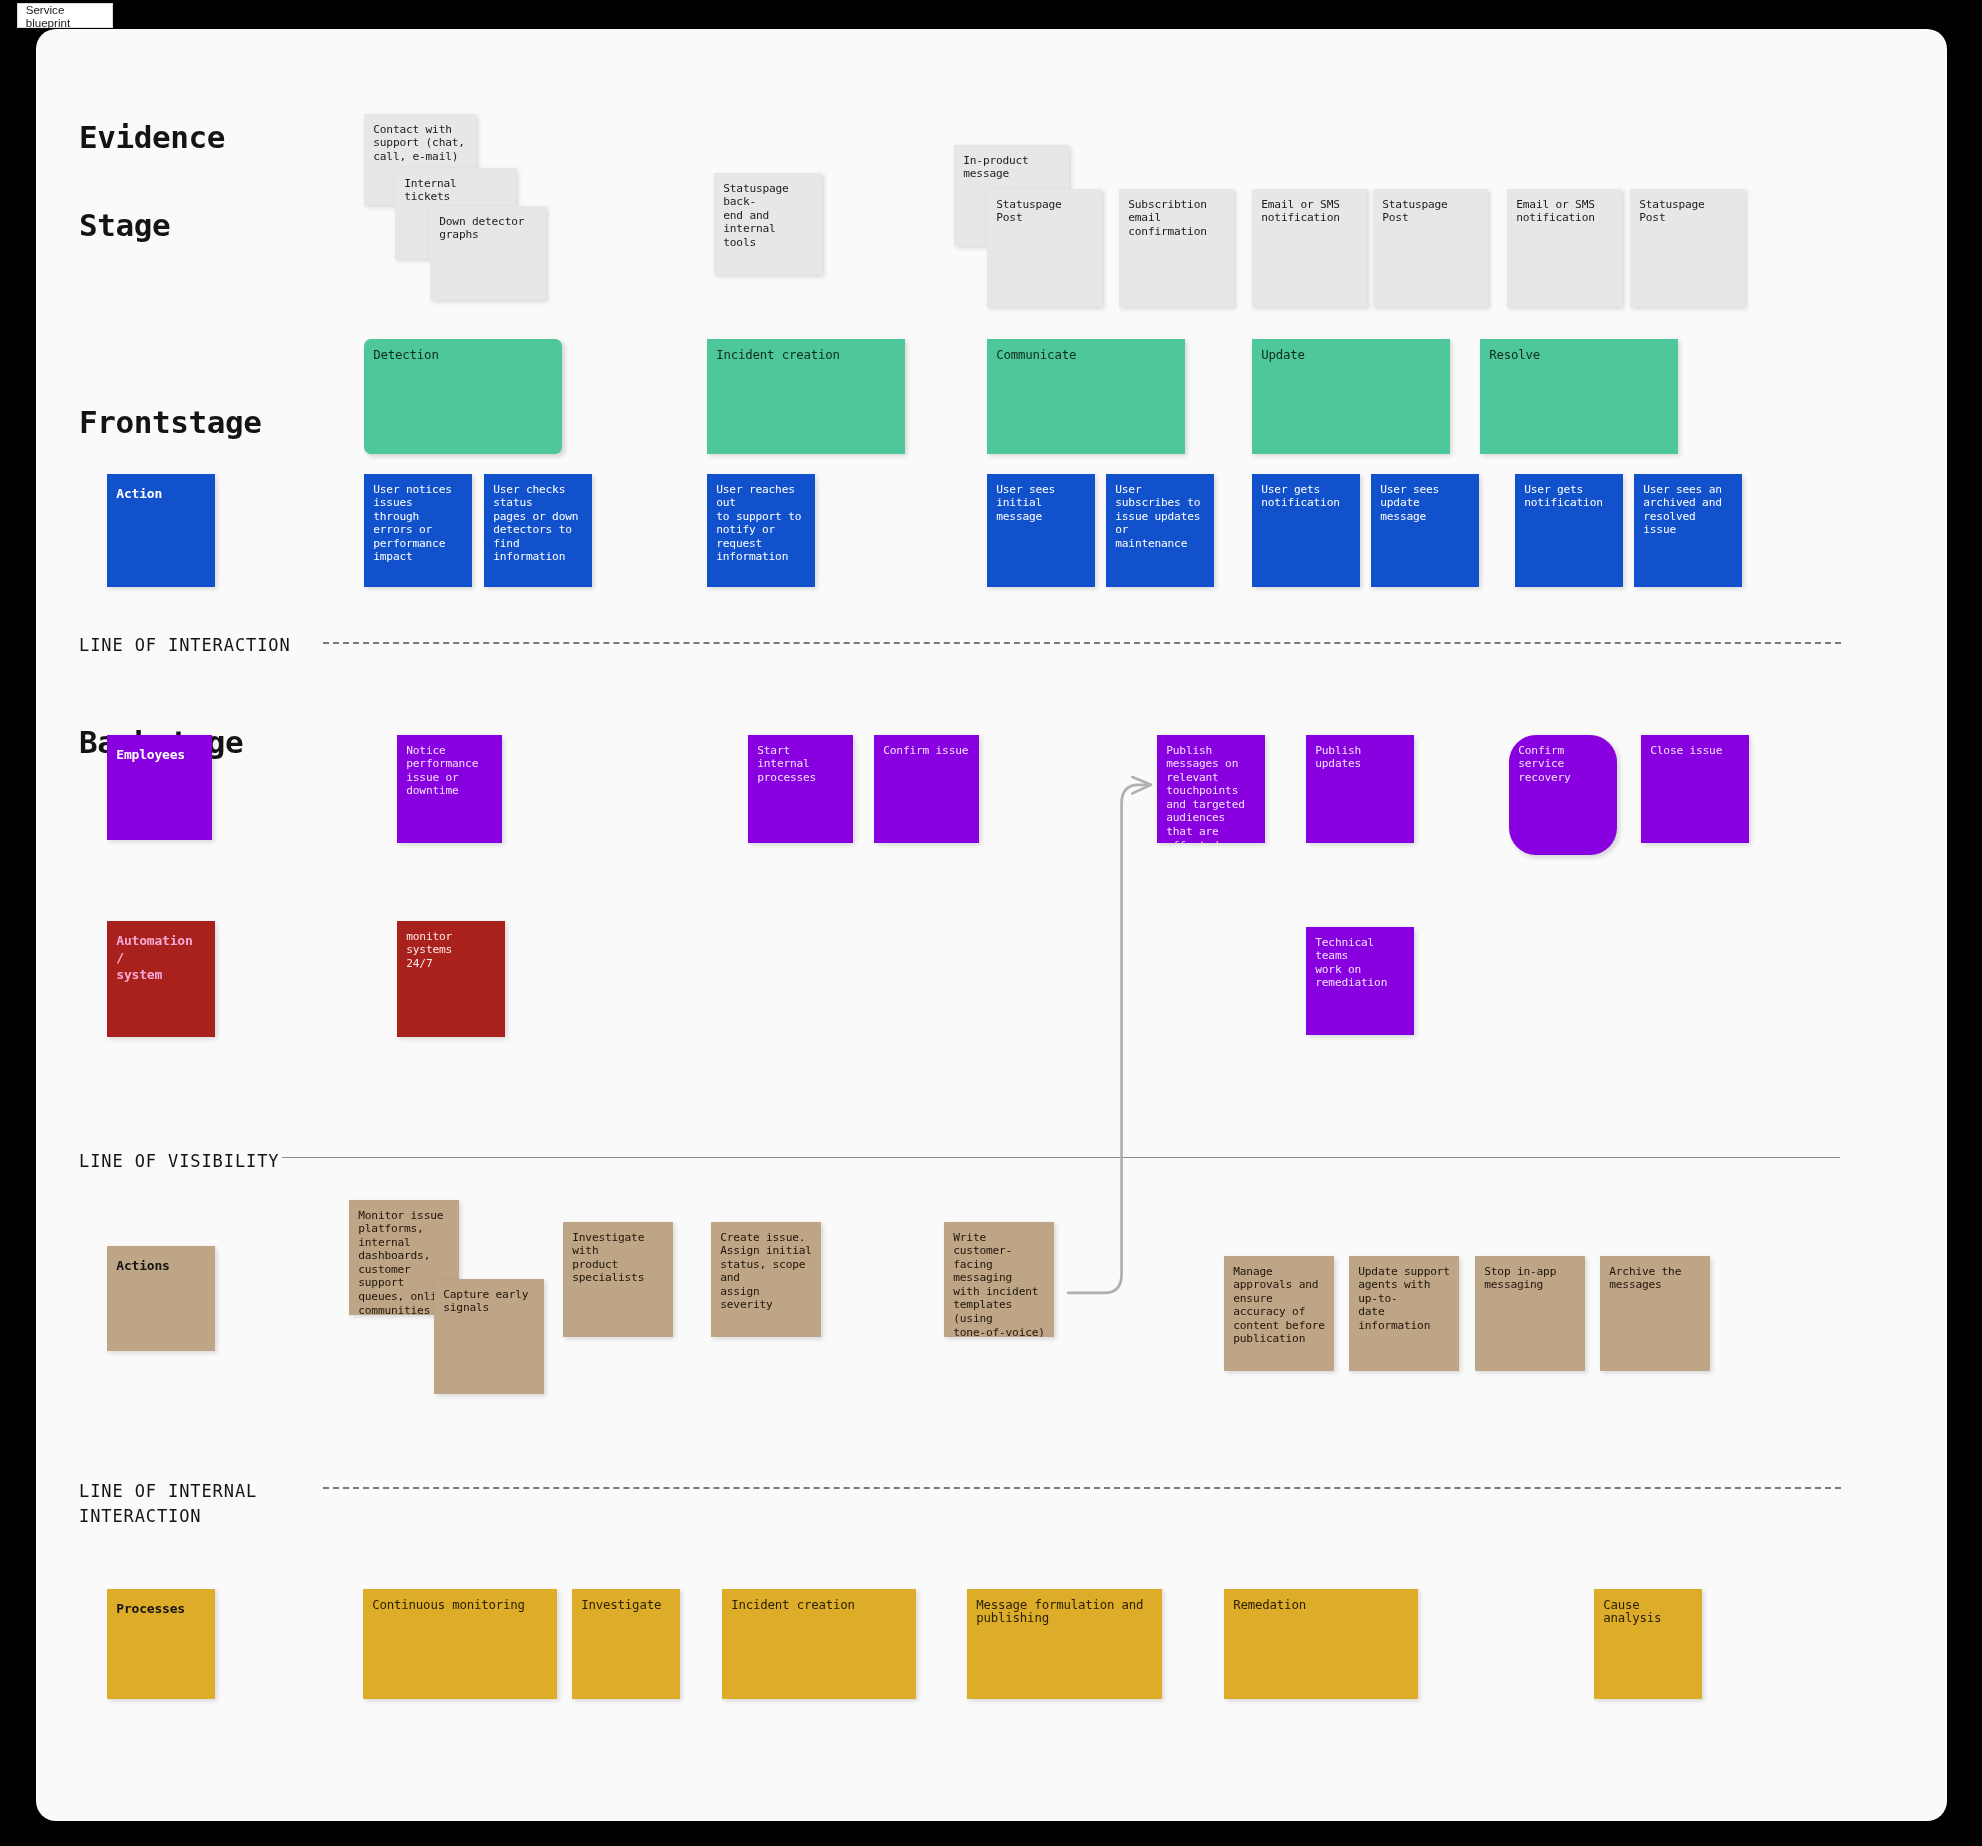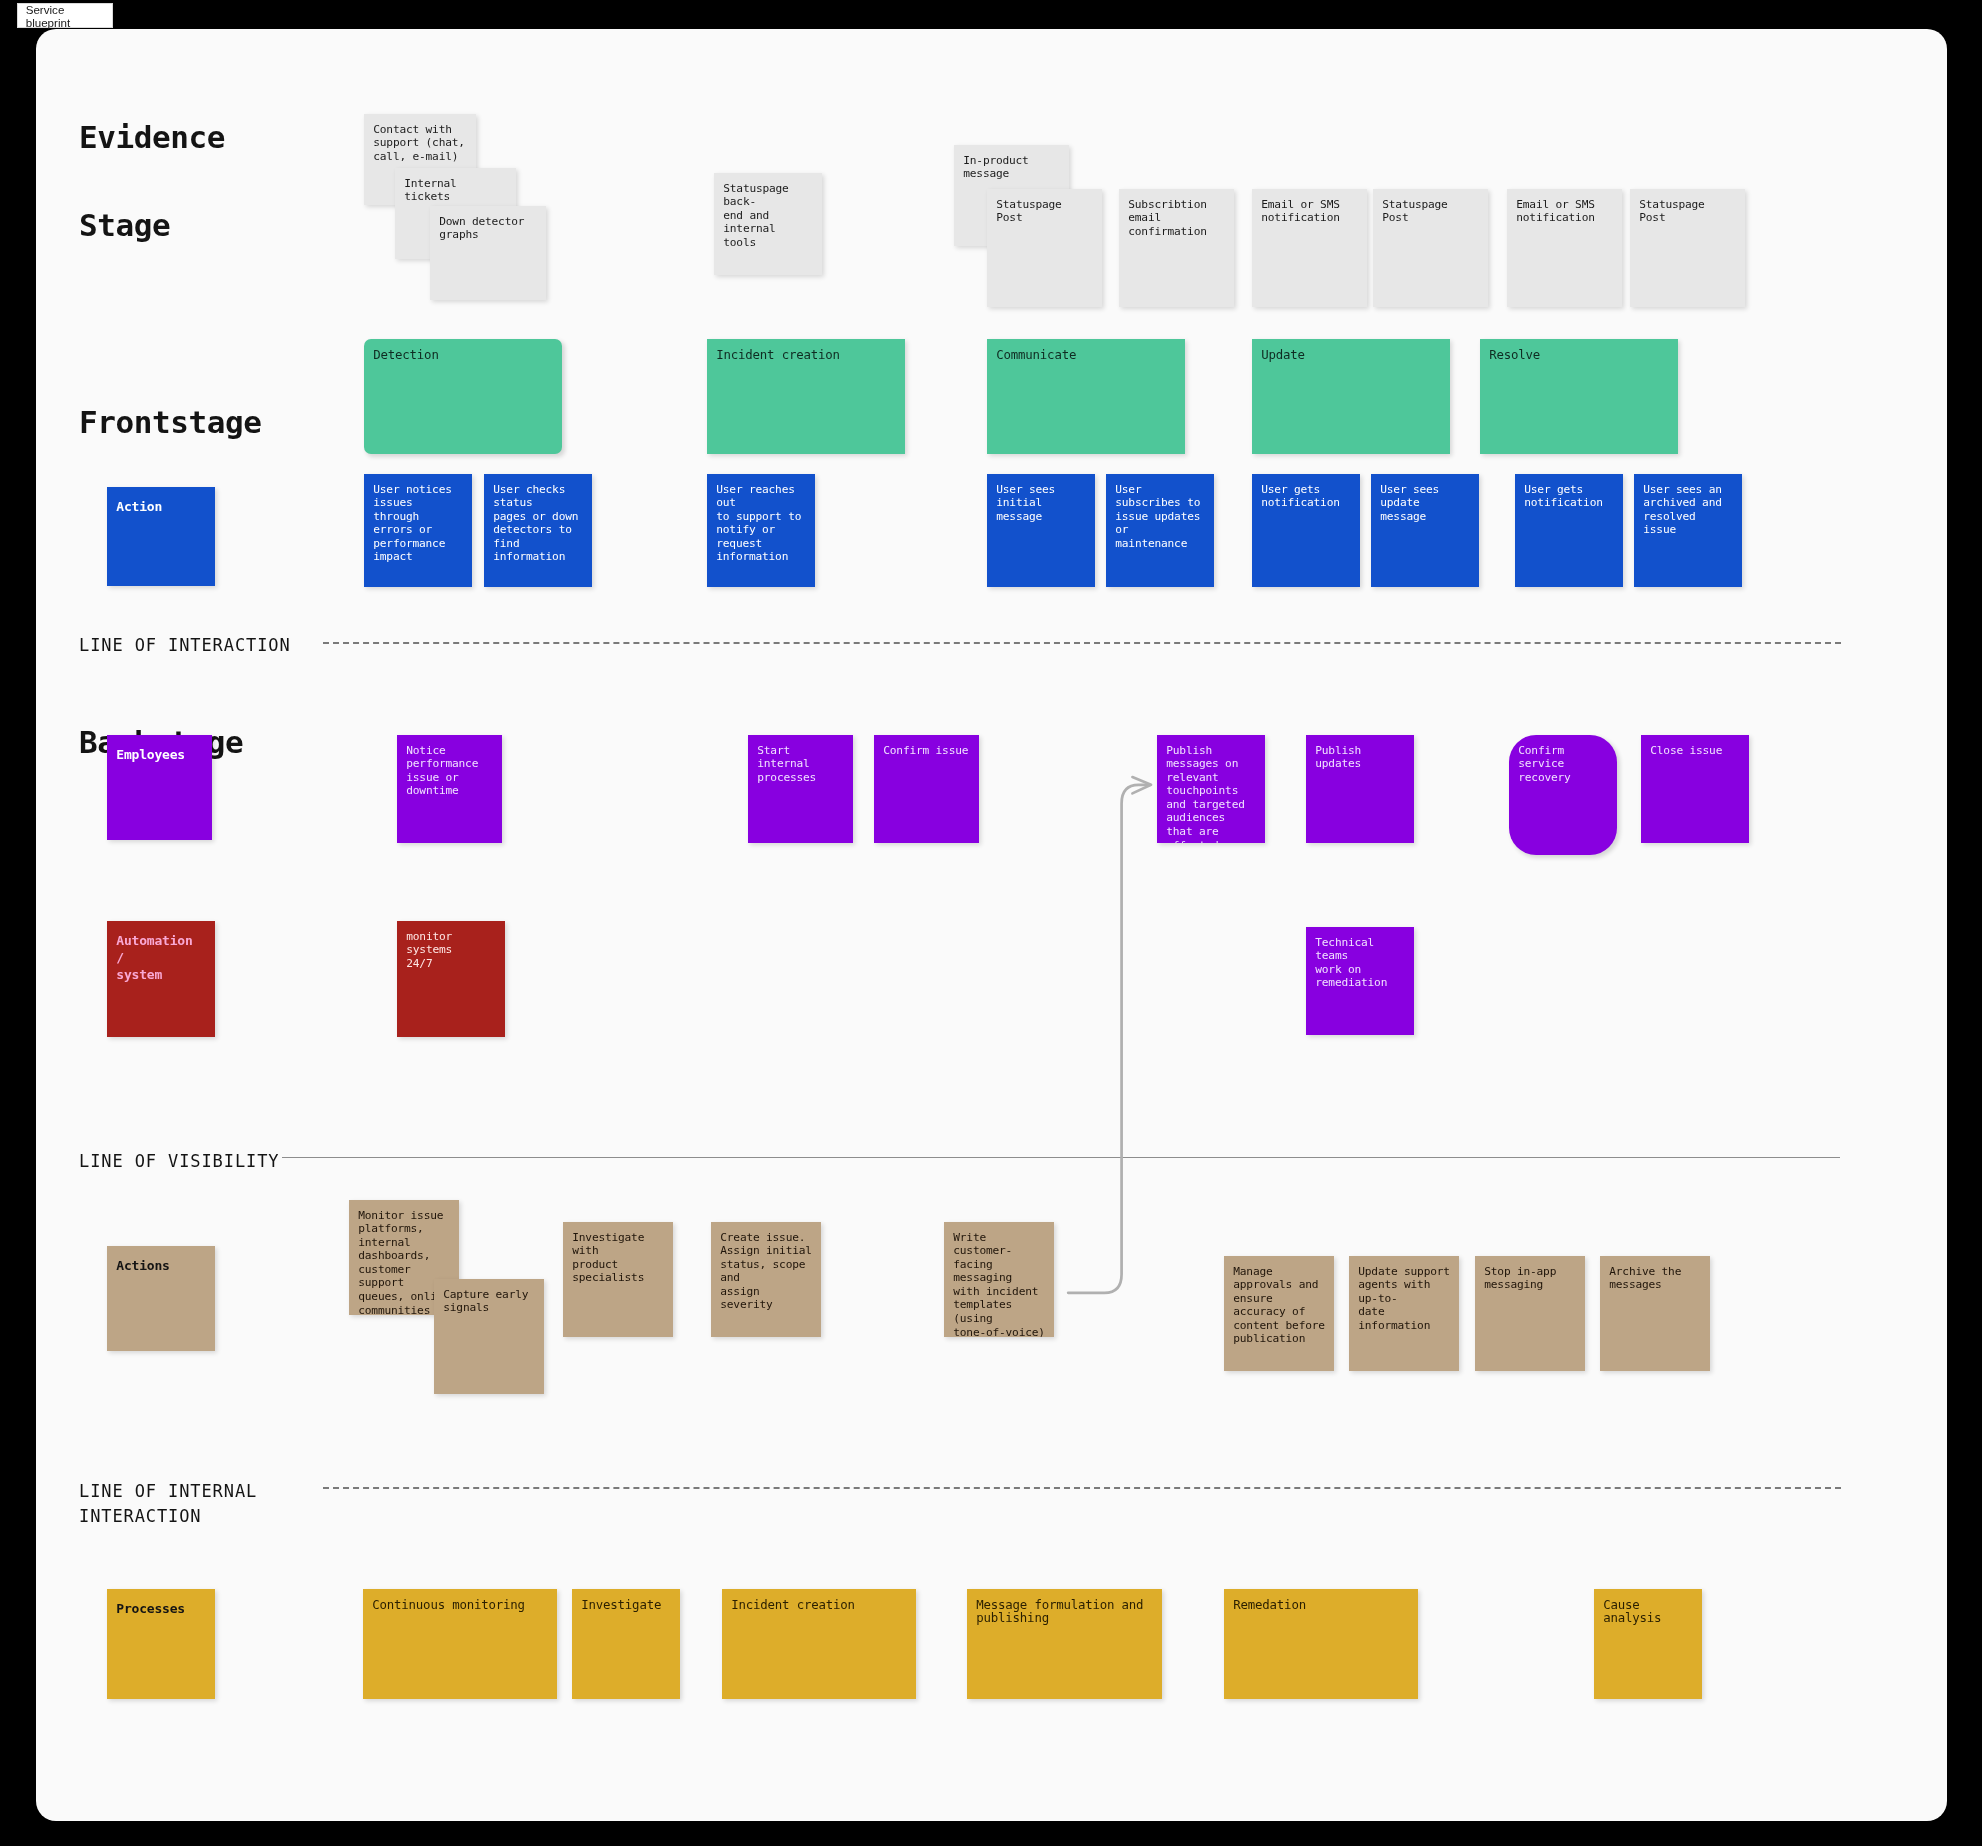--- a/index.html
+++ b/index.html
@@ -191,21 +191,21 @@
     <div class="card stage" style="left:951px; top:310px; width:198px; height:115px;">
       <div class="txt">Communicate</div>
     </div>
     <div class="card stage" style="left:1216px; top:310px; width:198px; height:115px;">
       <div class="txt">Update</div>
     </div>
     <div class="card stage" style="left:1444px; top:310px; width:198px; height:115px;">
       <div class="txt">Resolve</div>
     </div>
 
-    <div class="card action lane-label" style="left:71px; top:458px; width:108px; height:99px;">
+    <div class="card action lane-label" style="left:71px; top:445px; width:108px; height:113px;">
       <div class="txt">Action</div>
     </div>
 
     <div class="card action" style="left:328px; top:445px; width:108px; height:113px;">
       <div class="txt">User notices
 issues through
 errors or
 performance impact</div>
     </div>
     <div class="card action" style="left:448px; top:445px; width:108px; height:113px;padding-left:12px;">

